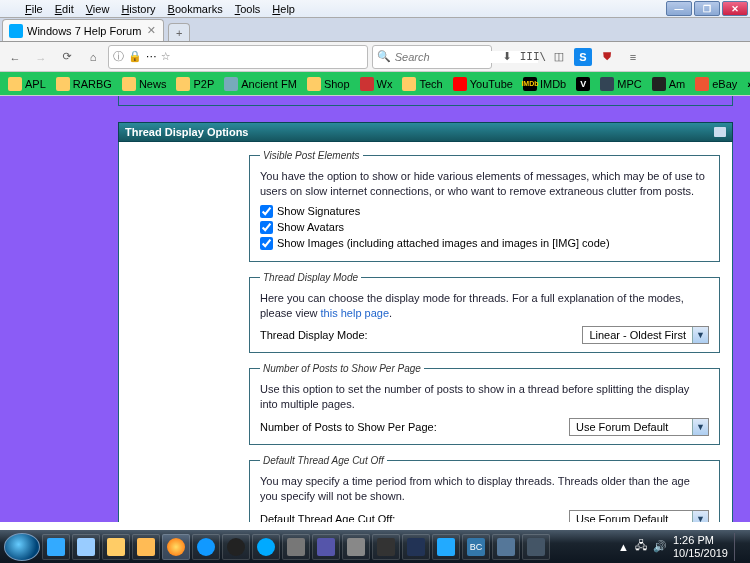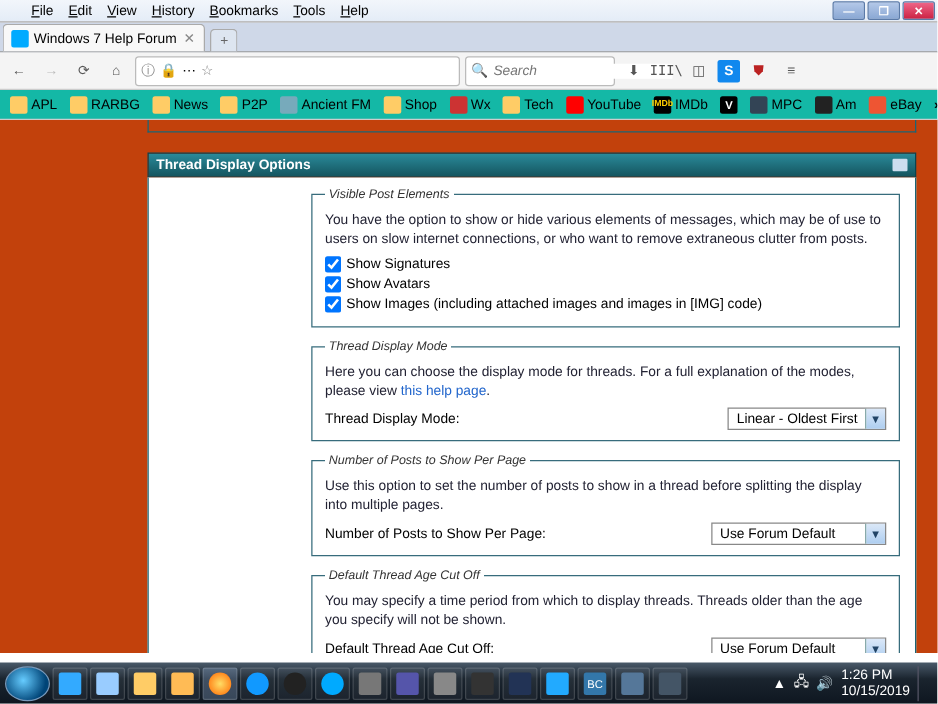--- a/index.html
+++ b/index.html
@@ -15,30 +15,30 @@
 .tab-icon{width:14px;height:14px;background:#0af;border-radius:2px}
 .tab-close{width:12px;height:12px;color:#888;display:flex;align-items:center;justify-content:center}
 .newtab{width:22px;height:18px;background:#dde5f0;border:1px solid #aaa;border-bottom:none;border-radius:4px 4px 0 0;margin-left:4px;display:flex;align-items:center;justify-content:center;color:#666}
 .navbar{height:30px;background:#f4f4f4;display:flex;align-items:center;padding:0 4px;gap:4px;border-bottom:1px solid #ccc}
 .nav-btn{width:22px;height:22px;display:flex;align-items:center;justify-content:center;color:#555;border-radius:3px}
 .urlbar{flex:1;height:24px;border:1px solid #bbb;border-radius:3px;display:flex;align-items:center;padding:0 4px;gap:4px;background:#fff;max-width:260px}
 .urlbar .lock{color:#4a4}
 .urlbar input{border:none;outline:none;flex:1;font-size:12px;color:#555}
 .searchbar{height:24px;border:1px solid #bbb;border-radius:3px;display:flex;align-items:center;padding:0 4px;gap:4px;background:#fff;width:120px}
 .searchbar input{border:none;outline:none;flex:1;font-size:11px;color:#888;font-style:italic}
-.bookbar{height:24px;background:#14b8a6;display:flex;align-items:center;padding:0 4px;gap:2px;border-bottom:1px solid #ccc;overflow:hidden}
+.bookbar{height:24px;background:#22c55e;display:flex;align-items:center;padding:0 4px;gap:2px;border-bottom:1px solid #ccc;overflow:hidden}
 .bm{display:flex;align-items:center;gap:3px;padding:2px 4px;white-space:nowrap;font-size:11px}
 .bm-icon{width:14px;height:14px;background:#fb3;border-radius:2px;flex-shrink:0}
 .bm-icon.folder{background:#fc6}
 .bm-icon.imdb{background:#000;color:#fc0;font-size:7px;font-weight:bold;display:flex;align-items:center;justify-content:center}
 .bm-icon.yt{background:#f00}
 .bm-icon.v{background:#000;color:#fff;font-size:9px;font-weight:bold;display:flex;align-items:center;justify-content:center}
 .bm-icon.am{background:#222}
 .bm-icon.ebay{background:#e53}
-.content{height:426px;overflow-y:scroll;background:#c2410c;padding:0 8px;position:relative}
+.content{height:426px;overflow-y:scroll;background:#8b5cf6;padding:0 8px;position:relative}
 .page-inner{width:615px;margin-left:110px}
 .section-hdr{background:linear-gradient(#2a8a9a,#15555f);color:#fff;font-size:10px;font-weight:bold;padding:3px 6px;border:1px solid #0a4450;display:flex;justify-content:space-between;align-items:center}
 .section-hdr .collapse{width:12px;height:10px;background:#cde;border-radius:1px}
 .section-body{border:1px solid #1a6575;border-top:none;padding:8px 12px 8px 130px;background:#fff}
 fieldset{border:1px solid #376c7c;margin-bottom:10px;padding:8px 10px}
 legend{font-size:10px;color:#333;padding:0 3px;font-style:italic}
 .help-text{font-size:11px;color:#223;margin-bottom:6px;line-height:1.35}
 .chk-row{display:flex;align-items:center;gap:4px;margin:3px 0;font-size:11px}
 .chk-row input{width:13px;height:13px}
 .field-row{display:flex;align-items:center;justify-content:space-between;margin-top:4px}

